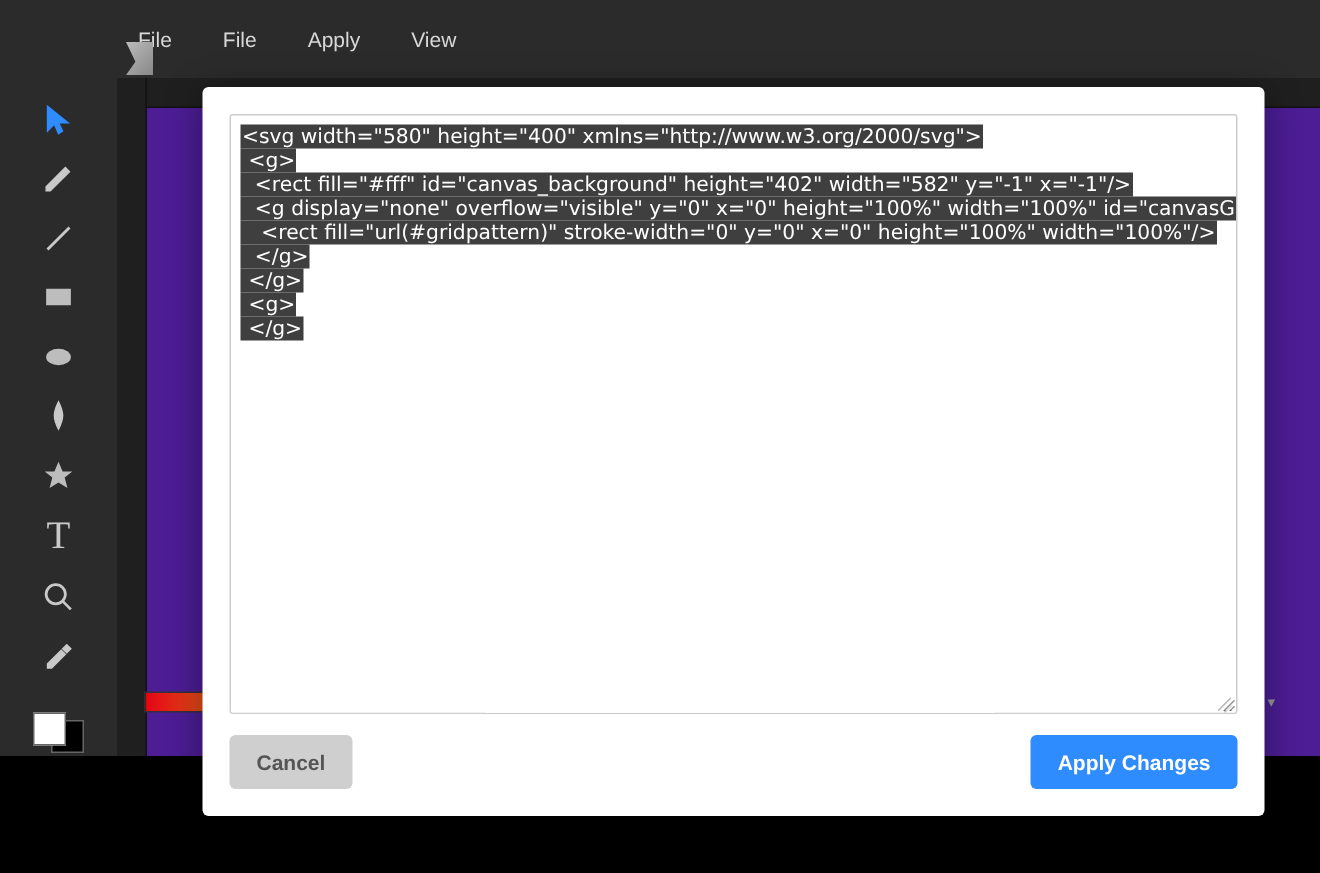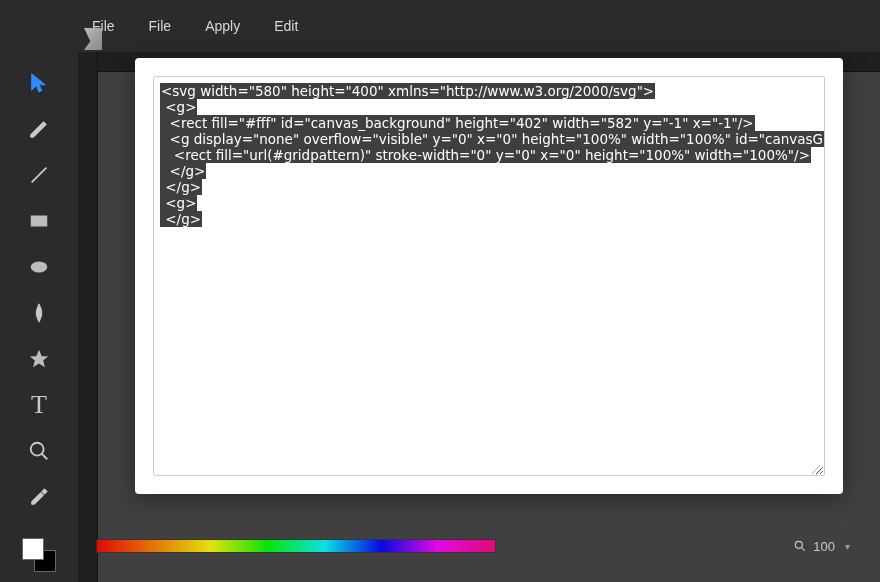--- a/index.html
+++ b/index.html
@@ -5,22 +5,22 @@
   * { box-sizing: border-box; }
   html, body {
     margin: 0; padding: 0;
     width: 880px; height: 582px;
     overflow: hidden;
     font-family: "Helvetica Neue", Arial, sans-serif;
     background: #000;
   }
   .app {
     position: relative;
-    width: 880px; height: 582px;
-    background: #404040;
+    width: 880px; height: 504px;
+    background: #4c1d95;
   }
   
   .menubar {
     position: absolute;
     top: 0; left: 0; right: 0;
     height: 52px;
     background: #2b2b2b;
     display: flex;
     align-items: center;
     padding-left: 90px;
@@ -194,21 +194,21 @@
 </head>
 <body>
 
 <div class="app">
 
   <div class="menubar">
     <div class="logo"></div>
     <div class="menu-item">File</div>
     <div class="menu-item">File</div>
     <div class="menu-item">Apply</div>
-    <div class="menu-item">Edit</div>
+    <div class="menu-item">View</div>
   </div>
 
   <div class="ruler-h"></div>
   <div class="ruler-v"></div>
 
   <div class="toolbar">
     <div class="tool active">
       <svg viewBox="0 0 24 24">
           <path d="M4 2 L4 20 L9 15 L12 22 L15 20 L12 14 L19 14 Z"></path>
         </svg>
@@ -281,15 +281,19 @@
         <div class="line"><span class="hl"> &lt;g&gt;</span></div>
         <div class="line"><span class="hl">  &lt;rect fill="#fff" id="canvas_background" height="402" width="582" y="-1" x="-1"/&gt;</span></div>
         <div class="line"><span class="hl">  &lt;g display="none" overflow="visible" y="0" x="0" height="100%" width="100%" id="canvasGrid"&gt;</span></div>
         <div class="line"><span class="hl">   &lt;rect fill="url(#gridpattern)" stroke-width="0" y="0" x="0" height="100%" width="100%"/&gt;</span></div>
         <div class="line"><span class="hl">  &lt;/g&gt;</span></div>
         <div class="line"><span class="hl"> &lt;/g&gt;</span></div>
         <div class="line"><span class="hl"> &lt;g&gt;</span></div>
         <div class="line"><span class="hl"> &lt;/g&gt;</span></div>
         <div class="resize-handle"></div>
     </div>
+    <div class="modal-buttons">
+      <button class="btn btn-cancel">Cancel</button>
+      <button class="btn btn-apply">Apply Changes</button>
+    </div>
   </div>
 
 </div>
 
 </body></html>

